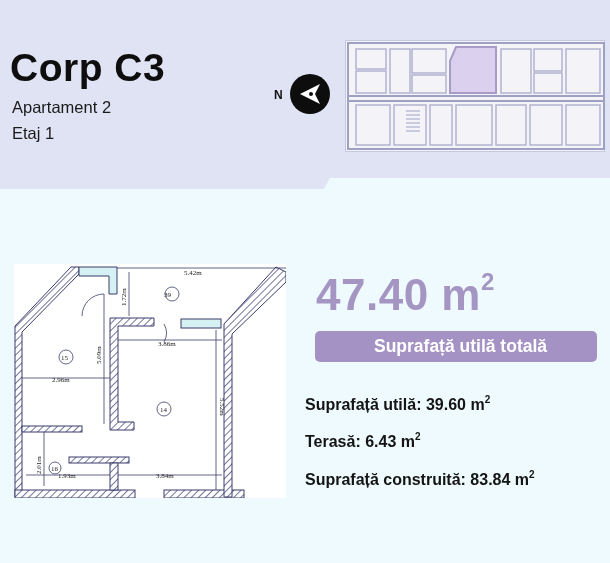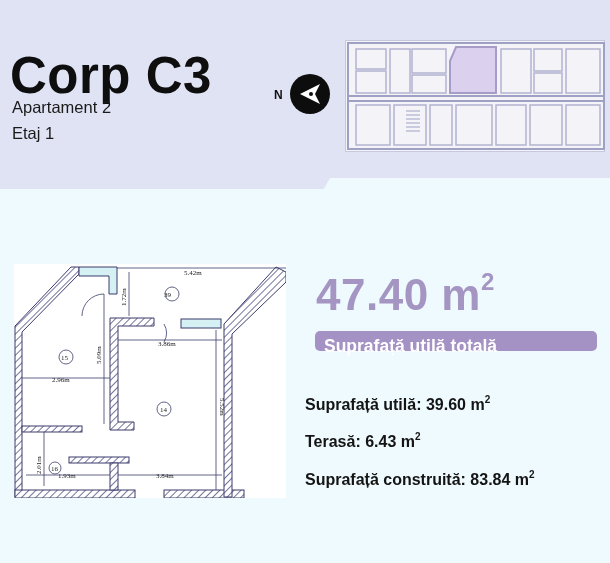--- a/index.html
+++ b/index.html
@@ -18,21 +18,21 @@
     position: absolute; left: 0; top: 189px; width: 610px; height: 374px;
     background: #eefafd;
   }
   .notch {
     position: absolute; left: 322px; top: 178px; width: 290px; height: 14px;
     background: #eefafd;
     clip-path: polygon(8px 0, 100% 0, 100% 100%, 0 100%);
   }
   .title {
     position: absolute; left: 10px; top: 46px;
-    font-size: 51px; font-weight: 700; letter-spacing: 0.5px; color: #0e0e0e;
+    font-size: 39px; font-weight: 700; letter-spacing: 0.5px; color: #0e0e0e;
   }
   .subtitle {
     position: absolute; left: 12px; top: 98px; font-size: 16.5px; color: #1a1a1a;
   }
   .floor {
     position: absolute; left: 12px; top: 124px; font-size: 16.5px; color: #1a1a1a; text-align: center;
   }
   .compass {
     position: absolute; left: 274px; top: 74px; width: 60px; height: 44px;
   }
@@ -51,23 +51,23 @@
   .plan {
     position: absolute; left: 14px; top: 264px; width: 272px; height: 234px;
     background: #ffffff;
   }
   .big-area {
     position: absolute; left: 316px; top: 270px;
     font-size: 44px; font-weight: 700; color: #a595c3; letter-spacing: 0.5px;
   }
   .big-area sup { font-size: 24px; position: relative; top: -4px; }
   .badge {
-    position: absolute; left: 315px; top: 331px; width: 282px; height: 20px;
+    position: absolute; left: 315px; top: 331px; width: 282px; height: 31px;
     background: #a592c4; border-radius: 5px;
-    color: #ffffff; font-size: 17.5px; font-weight: 700; padding: 5px 0 0 9px;
+    color: #ffffff; font-size: 17.5px; font-weight: 700; padding: 5px 0 0 9px; text-align: center;
   }
   .stat {
     position: absolute; left: 305px; font-size: 16px; font-weight: 700; color: #141414;
   }
   .stat sup { font-size: 10px; position: relative; top: -1px; }
 </style>
 </head>
 <body>
 
 <div class="header"></div>

